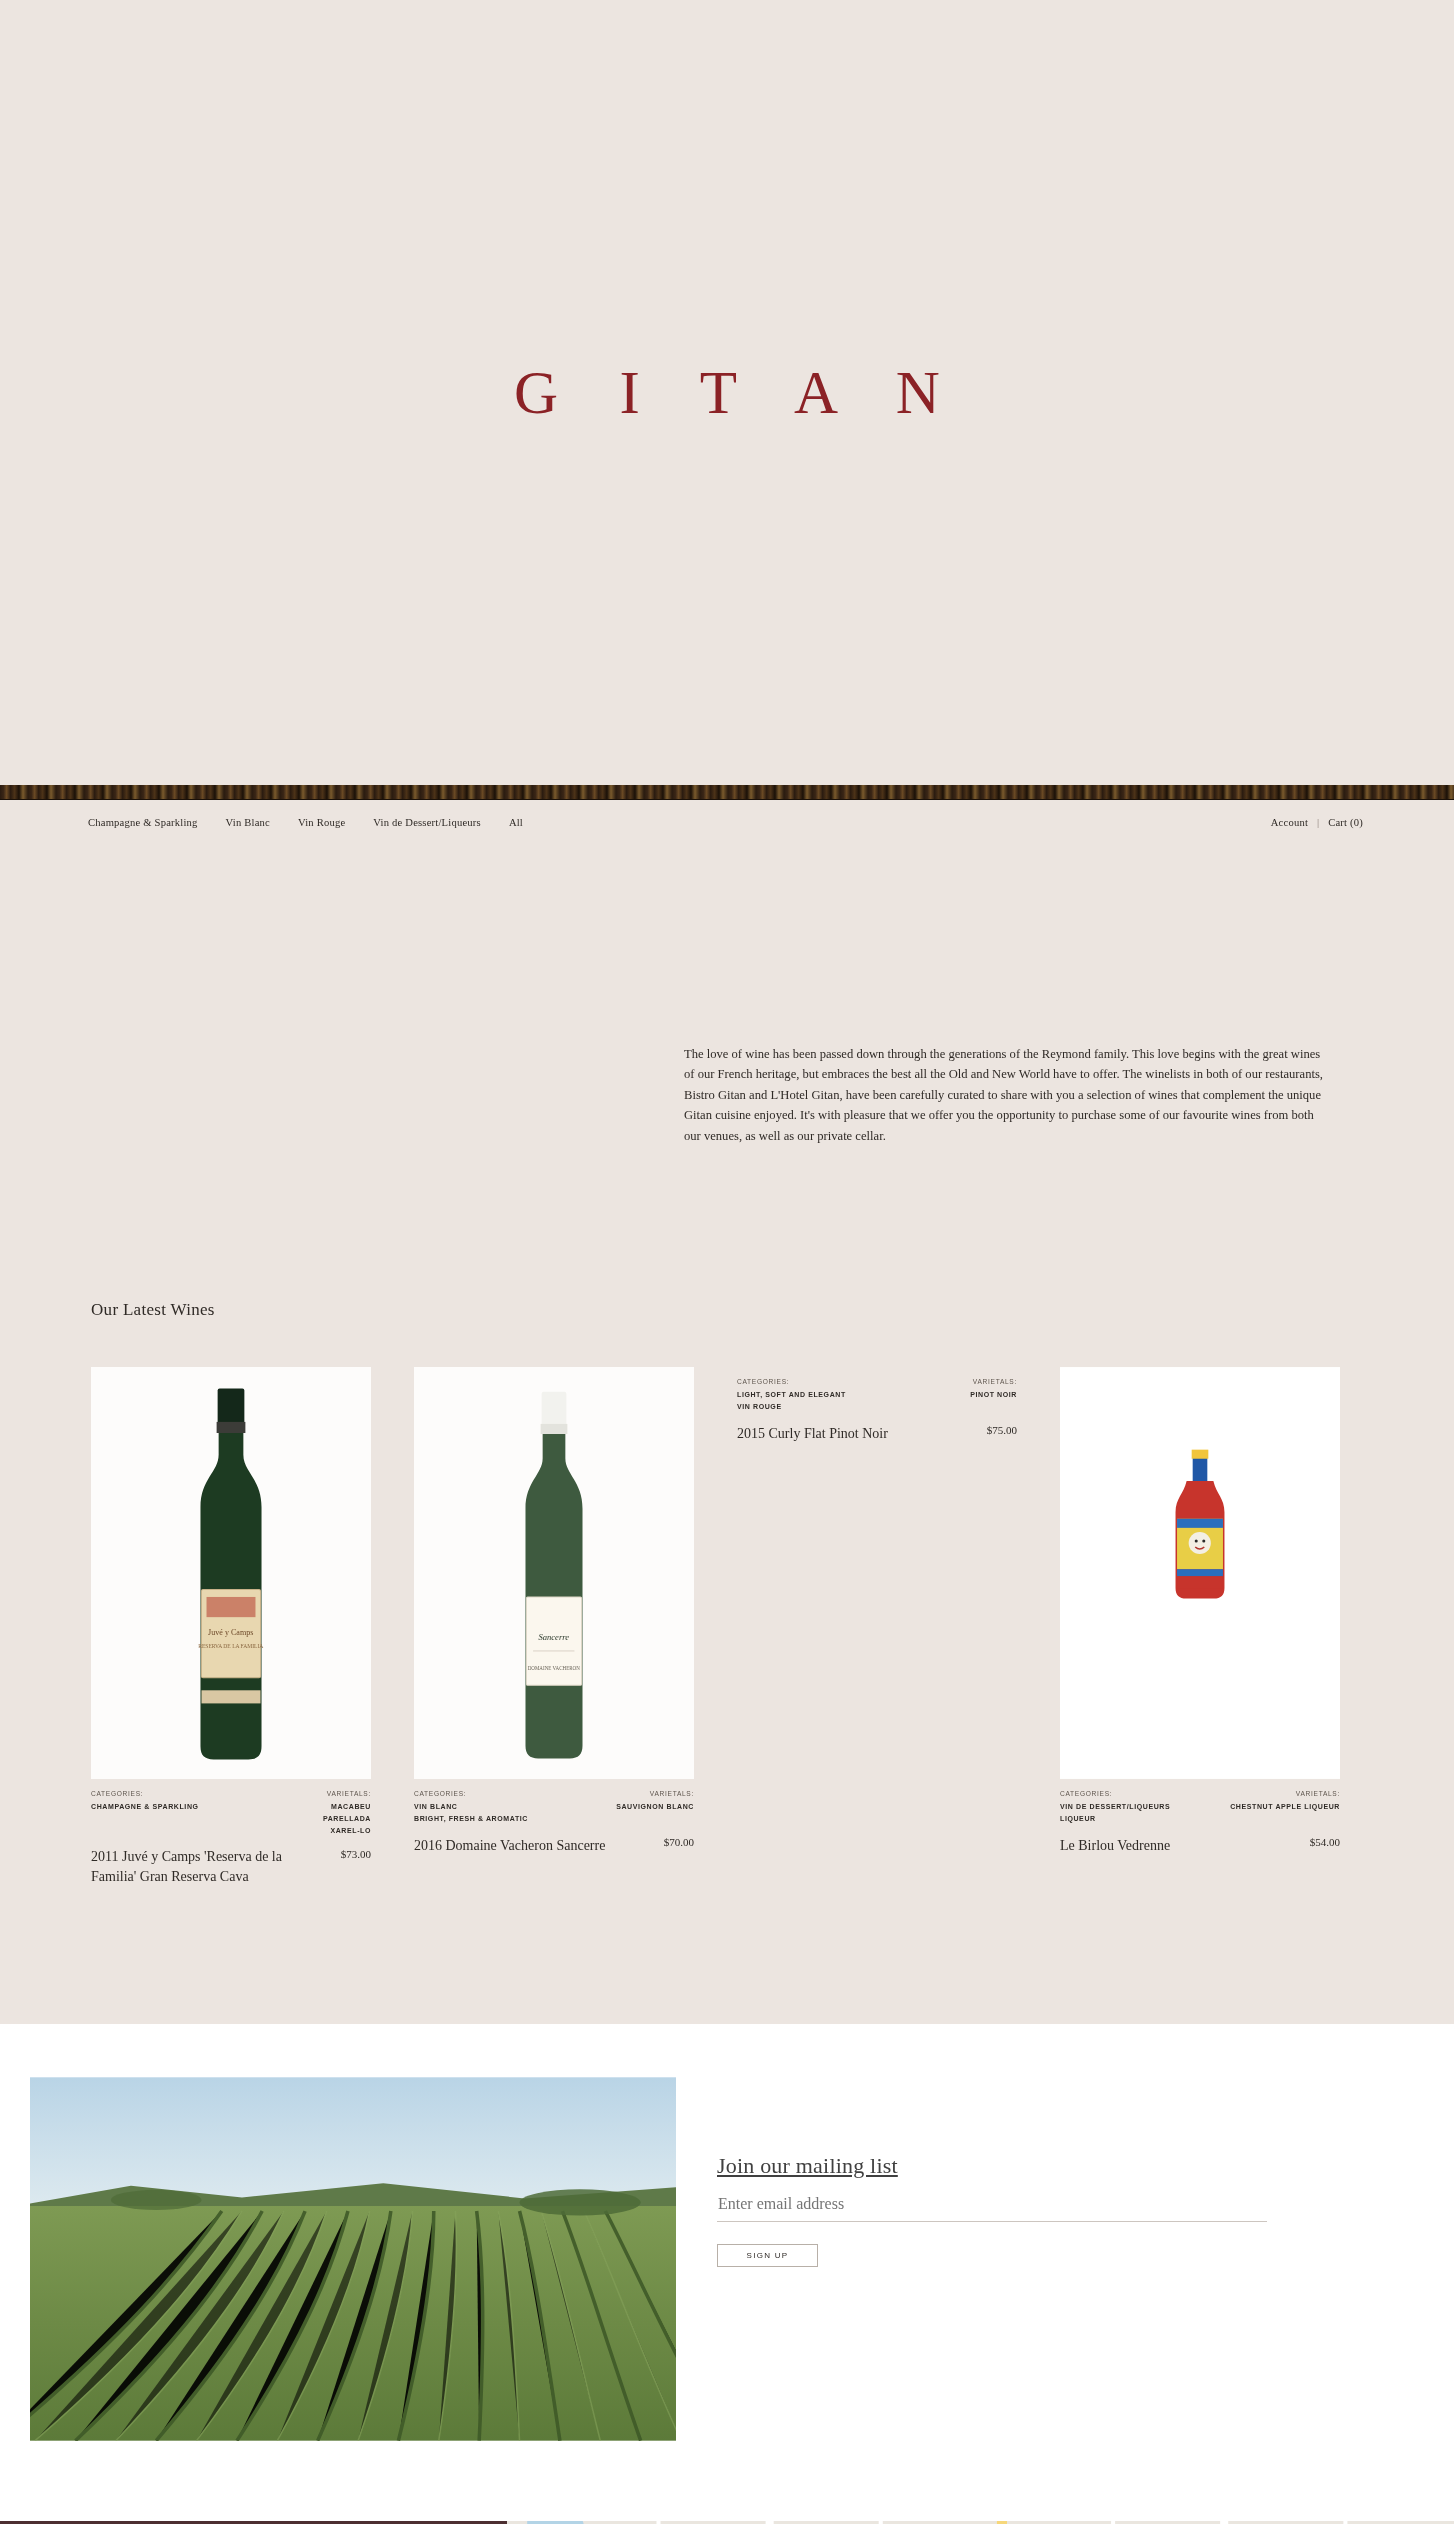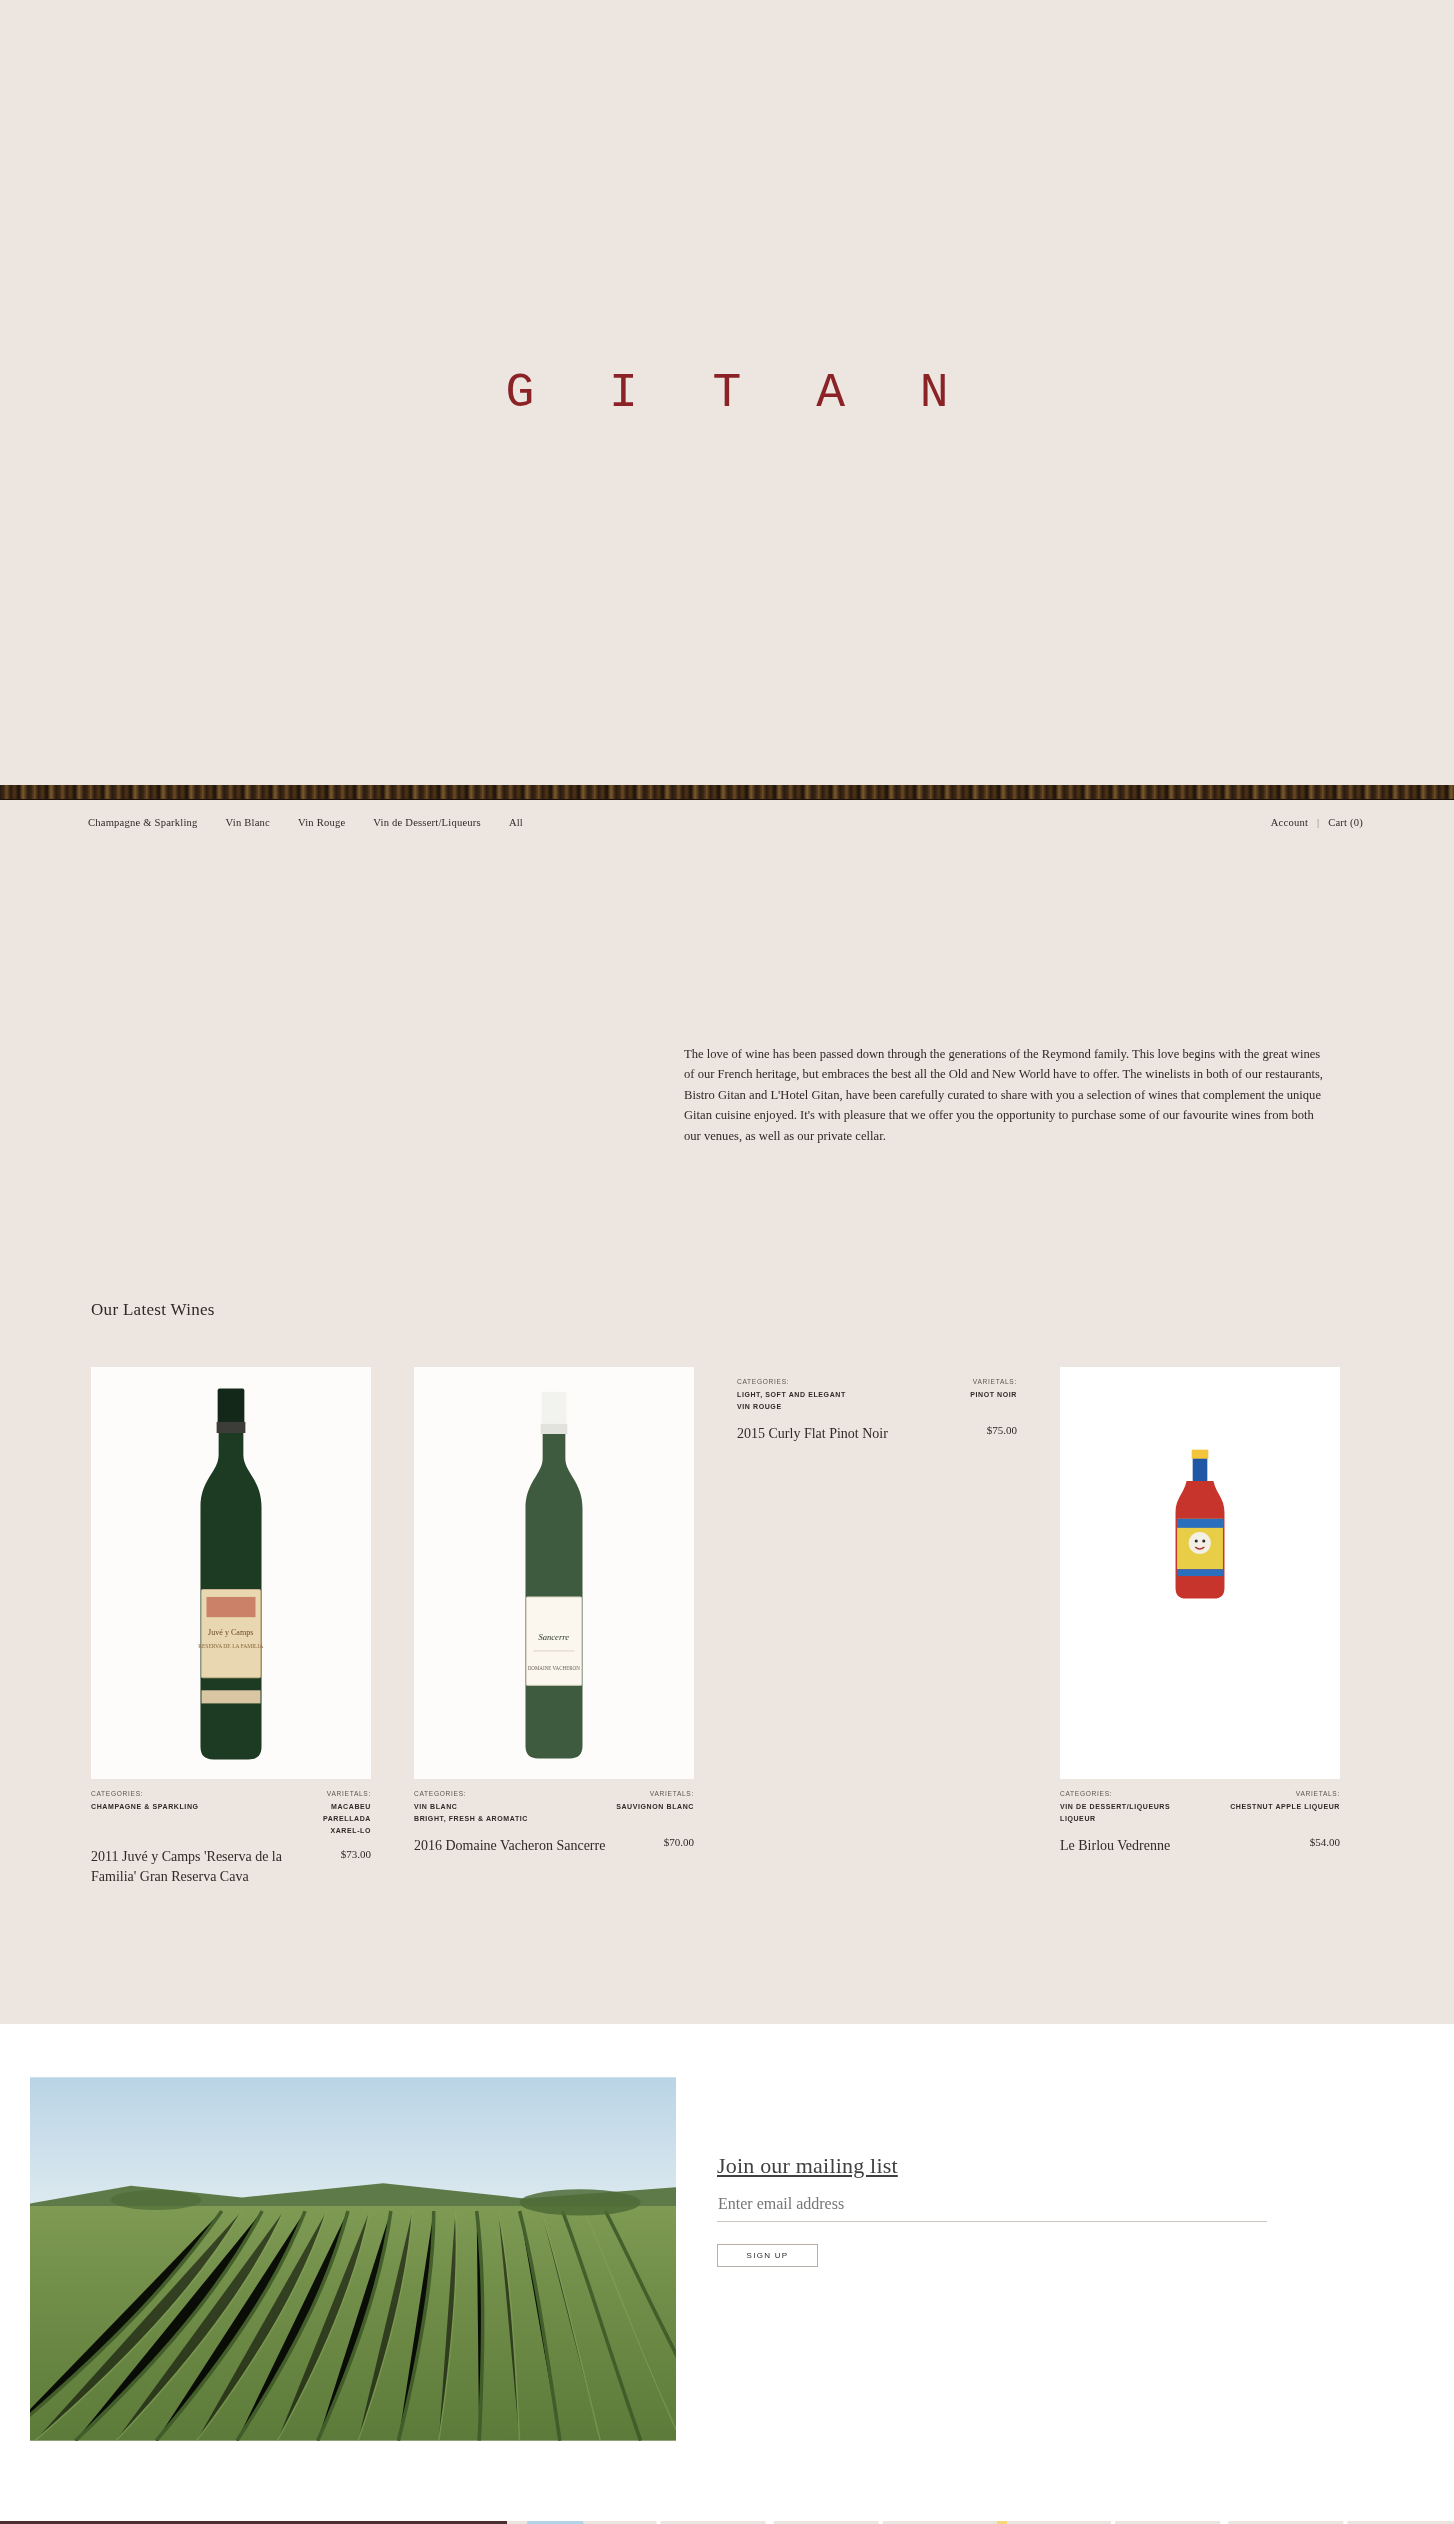--- a/index.html
+++ b/index.html
@@ -12,22 +12,22 @@
 
   
   .hero {
     height: 785px;
     background: #ece5e0;
     display: flex;
     align-items: center;
     justify-content: center;
   }
   .logo {
-    font-family: Liberation Mono, monospace;
-    font-size: 48px;
+    font-family: Liberation Serif, serif;
+    font-size: 61px;
     letter-spacing: 23px;
     color: #8b2226;
     text-indent: 23px;
     font-weight: 400;
   }
 
   
   .decor-strip {
     height: 15px;
     width: 100%;

